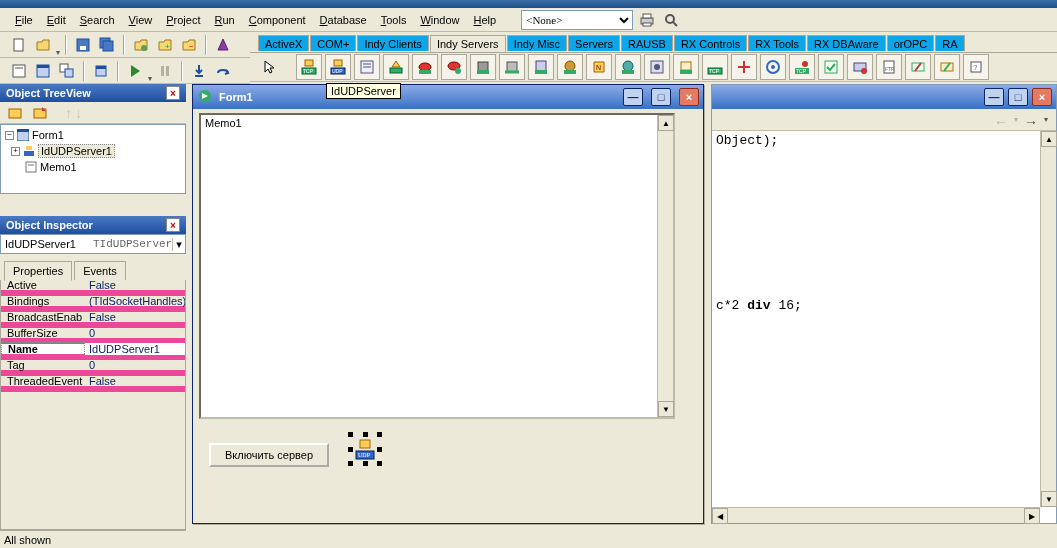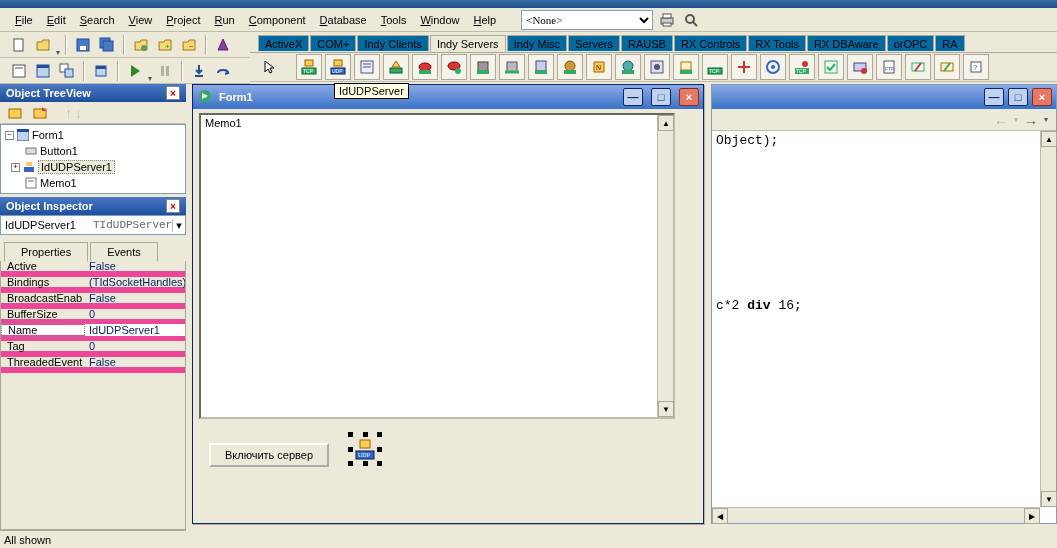--- a/index.html
+++ b/index.html
@@ -31,21 +31,21 @@
     padding: 2px 7px;
     cursor: default;
   }
   .menu-item u { text-decoration: underline; }
   .menu-combo {
     margin-left: 18px;
     display: flex;
     align-items: center;
   }
   .menu-combo select {
-    width: 132px;
+    width: 112px;
     height: 20px;
     font: 11px Tahoma;
     background: #fff;
     border: 1px solid #7f9db9;
   }
   .menu-iconbtn {
     width: 20px; height: 20px; display:inline-flex; align-items:center; justify-content:center;
     border:1px solid transparent; margin-left:4px;
   }
   
@@ -70,21 +70,21 @@
     height:20px;
     padding-left:8px;
     border-bottom: none;
     font-size:11px;
     gap:0;
   }
   .ptab {
     padding:2px 6px 1px 6px;
     border:1px solid #aca899;
     border-bottom:none;
-    background:#0369a1;
+    background:#0ea5e9;
     margin-right:1px;
     position:relative;
     top:1px;
   }
   .ptab.active {
     background:#ece9d8;
     border-bottom:1px solid #ece9d8;
     font-weight:normal;
     z-index:2;
   }
@@ -160,21 +160,21 @@
   .tree-node.sel span.lbl { background:#ece9d8; border:1px dotted #888; padding:0 2px; }
   .expander {
     width:9px; height:9px; border:1px solid #888; display:inline-flex;
     align-items:center; justify-content:center; font-size:8px; line-height:1;
     background:#fff;
   }
   .node-ico { width:12px; height:12px; display:inline-block; }
   .obj-inspector {
     display:flex;
     flex-direction:column;
-    margin-top:3px;
+    margin-top:22px;
     flex:1;
   }
   .oi-combo {
     display:flex;
     background:#fff;
     border:1px solid #7f9db9;
     height:20px;
     align-items:center;
   }
   .oi-combo .nm { flex:0 0 88px; padding-left:4px; }
@@ -182,41 +182,41 @@
   .oi-combo .dd { width:16px; text-align:center; border-left:1px solid #c0bcaa; }
   .oi-tabs {
     display:flex;
     height:22px;
     background:#ece9d8;
     align-items:flex-end;
     padding-left:4px;
     margin-top:4px;
   }
   .oi-tab {
-    padding:3px 16px; border:1px solid #aca899; border-bottom:none;
+    padding:3px 8px; border:1px solid #aca899; border-bottom:none;
     background:#ece9d8; margin-right:2px;
   }
   .oi-tab.active { background:#ece9d8; border-bottom:1px solid #ece9d8; position:relative; top:1px; }
   .oi-grid {
     border:1px solid #aca899;
     border-top:none;
     background:#ece9d8;
     flex:1;
     overflow:auto;
   }
   .oi-row {
     display:flex;
     height:16px;
     align-items:center;
     border-bottom:6px solid #ec4899;
   }
   .oi-row .pname { flex:0 0 84px; padding-left:6px; color:#000; }
   .oi-row .pval  { flex:1; padding-left:4px; color:#0a246a; }
   .oi-row.sel { background:#fff; }
-  .oi-row.sel .pname { border:1px dotted #888; }
+  .oi-row.sel .pname { border:1px dotted #888;font-weight:bold; }
   .status {
     height:18px;
     background:#ece9d8;
     border-top:1px solid #aca899;
     padding-left:4px;
     display:flex;
     align-items:center;
   }
   
   .center-col {
@@ -680,21 +680,21 @@
           </svg>
         </span>
       <span class="comp-btn">
           <svg viewBox="0 0 18 18">
             <rect x="4" y="4" width="10" height="10" fill="#fff" stroke="#555"></rect>
             <text x="6" y="12" font-size="8" fill="#36c">?</text>
           </svg>
         </span>
     </div>
 
-    <div class="tooltip" style="left:84px; top:51px;">IdUDPServer</div>
+    <div class="tooltip" style="left:76px; top:51px;">IdUDPServer</div>
   </div>
 </div>
 
 <div class="workspace">
 
   <div class="left-col">
 
     <div class="panel-title">
       <span>Object TreeView</span>
       <span class="panel-close">×</span>
@@ -716,26 +716,20 @@
       <span class="arrow-gray disabled">↓</span>
     </div>
     <div class="tree-body">
       <div class="tree-node">
         <span class="expander">−</span>
         <span class="node-ico"><svg viewBox="0 0 12 12">
               <rect width="12" height="12" fill="#c1d2ee" stroke="#1e4f9e"></rect>
               <rect width="12" height="3" fill="#1e4f9e"></rect>
             </svg></span>
         <span class="lbl">Form1</span>
-      </div>
-      <div class="tree-node child">
-        <span class="node-ico"><svg viewBox="0 0 12 12">
-              <rect x="1" y="3" width="10" height="6" fill="#ddd" stroke="#777"></rect>
-            </svg></span>
-        <span class="lbl">Button1</span>
       </div>
       <div class="tree-node child sel">
         <span class="expander" style="margin-left:-14px;">+</span>
         <span class="node-ico"><svg viewBox="0 0 12 12">
               <rect x="1" y="6" width="10" height="5" fill="#36c"></rect>
               <rect x="3" y="1" width="6" height="4" fill="#fc5"></rect>
             </svg></span>
         <span class="lbl">IdUDPServer1</span>
       </div>
       <div class="tree-node child">

